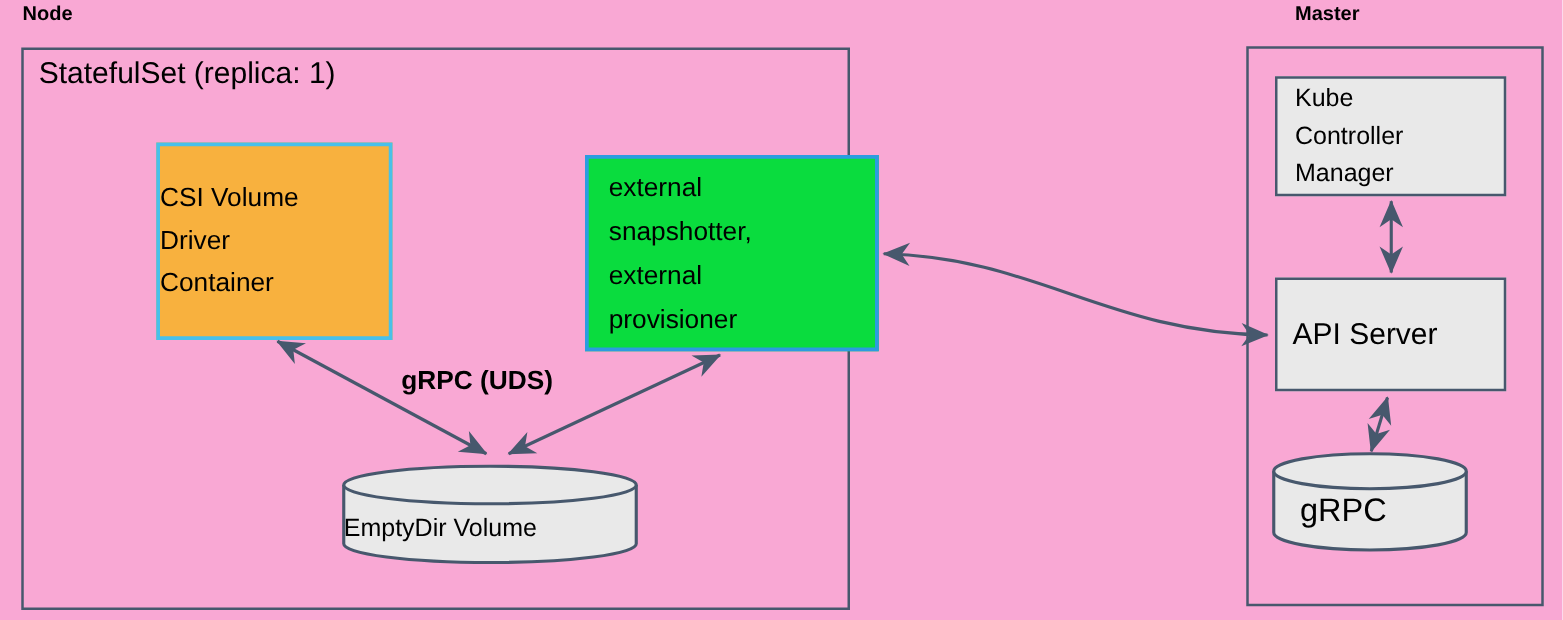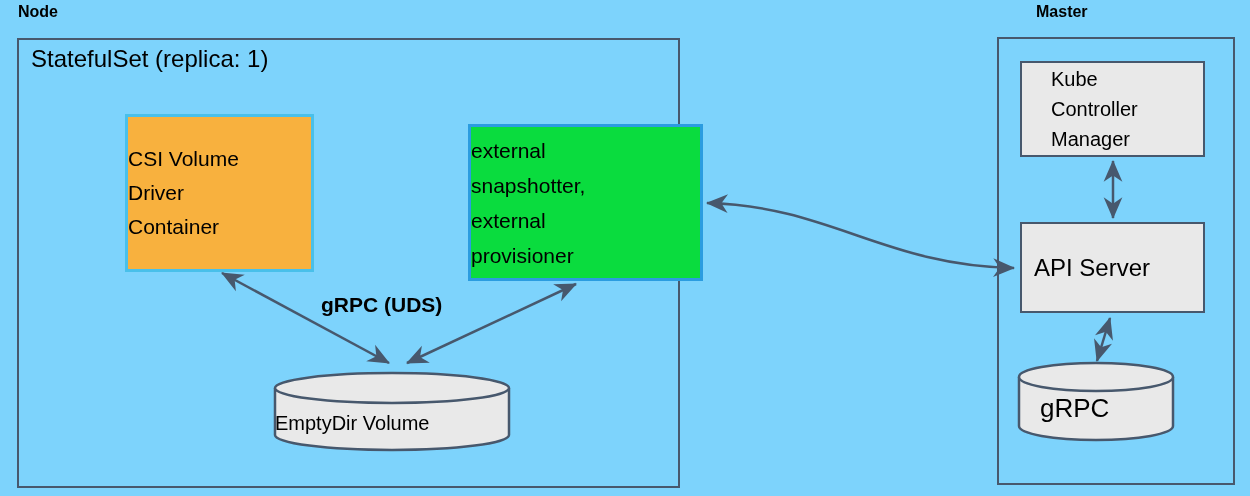--- a/index.html
+++ b/index.html
@@ -6,21 +6,21 @@
     margin: 0;
     padding: 0;
     background: #ffffff;
     font-family: "Liberation Sans", sans-serif;
     color: #000000;
   }
   .canvas {
     position: relative;
     width: 1250px;
     height: 496px;
-    background: #7dd3fc;
+    background: #f9a8d4;
     overflow: hidden;
   }
   .group-label {
     position: absolute;
     font-size: 16px;
     font-weight: 700;
     color: #000000;
     z-index: 4;
     white-space: nowrap;
   }
@@ -56,31 +56,32 @@
     font-size: 21px;
     line-height: 34px;
   }
   .sidecar-box {
     left: 468px;
     top: 124px;
     width: 235px;
     height: 157px;
     background: #0ADC3E;
     border: 3px solid #2B9CE0;
+    padding-left: 16px;
     font-size: 21px;
     line-height: 35px;
   }
   .kcm-box {
     left: 1020px;
     top: 61px;
     width: 185px;
     height: 96px;
     background: #E9E9E9;
     border: 2px solid #47586D;
-    padding-left: 29px;
+    padding-left: 14px;
     font-size: 20px;
     line-height: 30px;
   }
   .api-box {
     left: 1020px;
     top: 222px;
     width: 185px;
     height: 91px;
     background: #E9E9E9;
     border: 2px solid #47586D;

